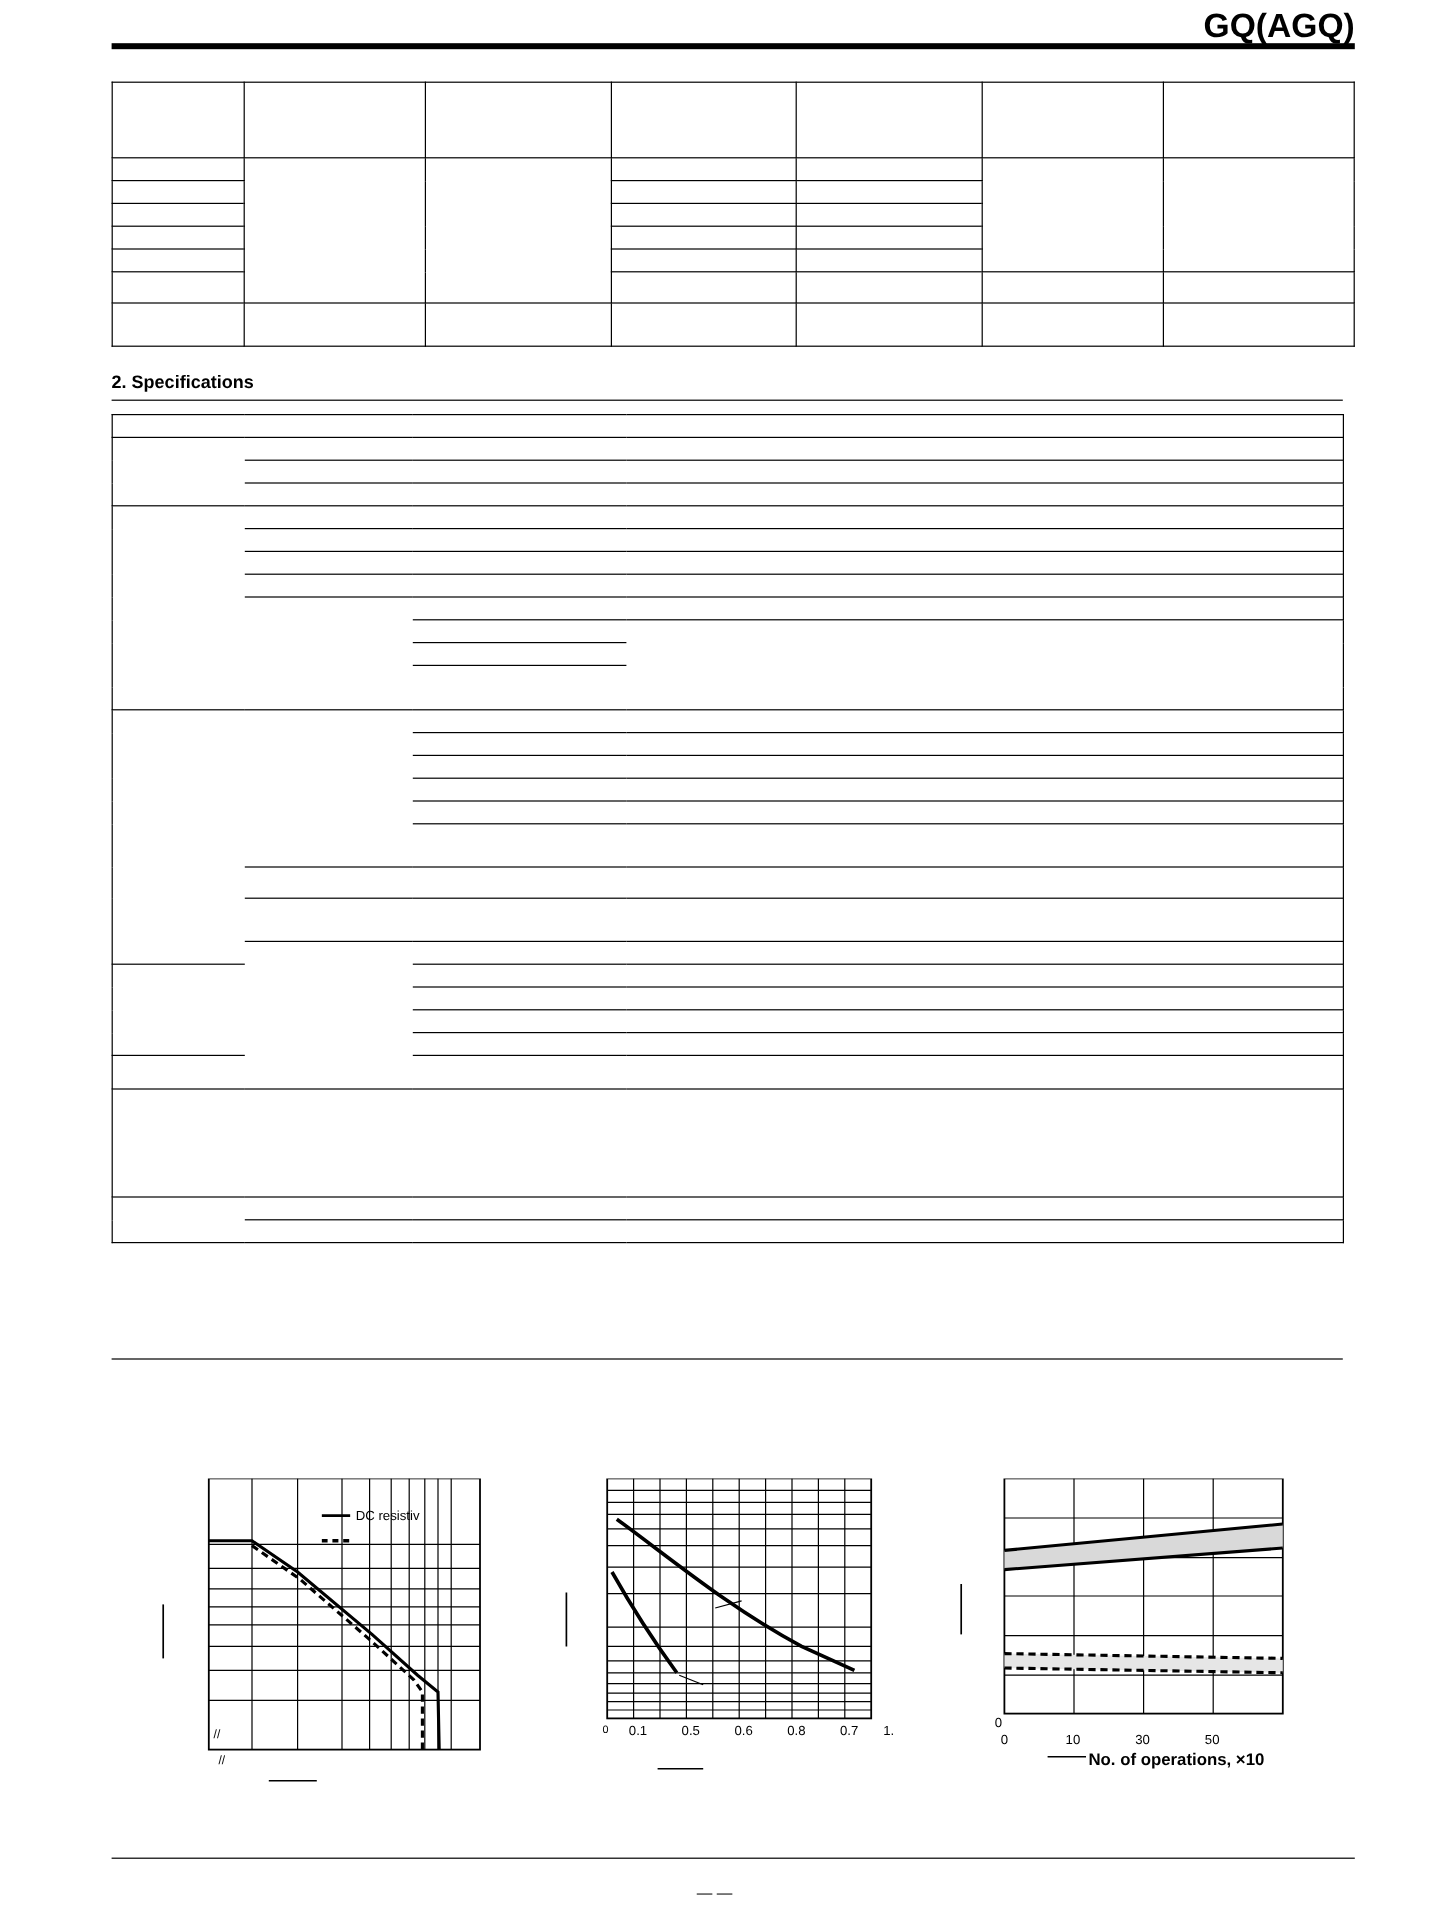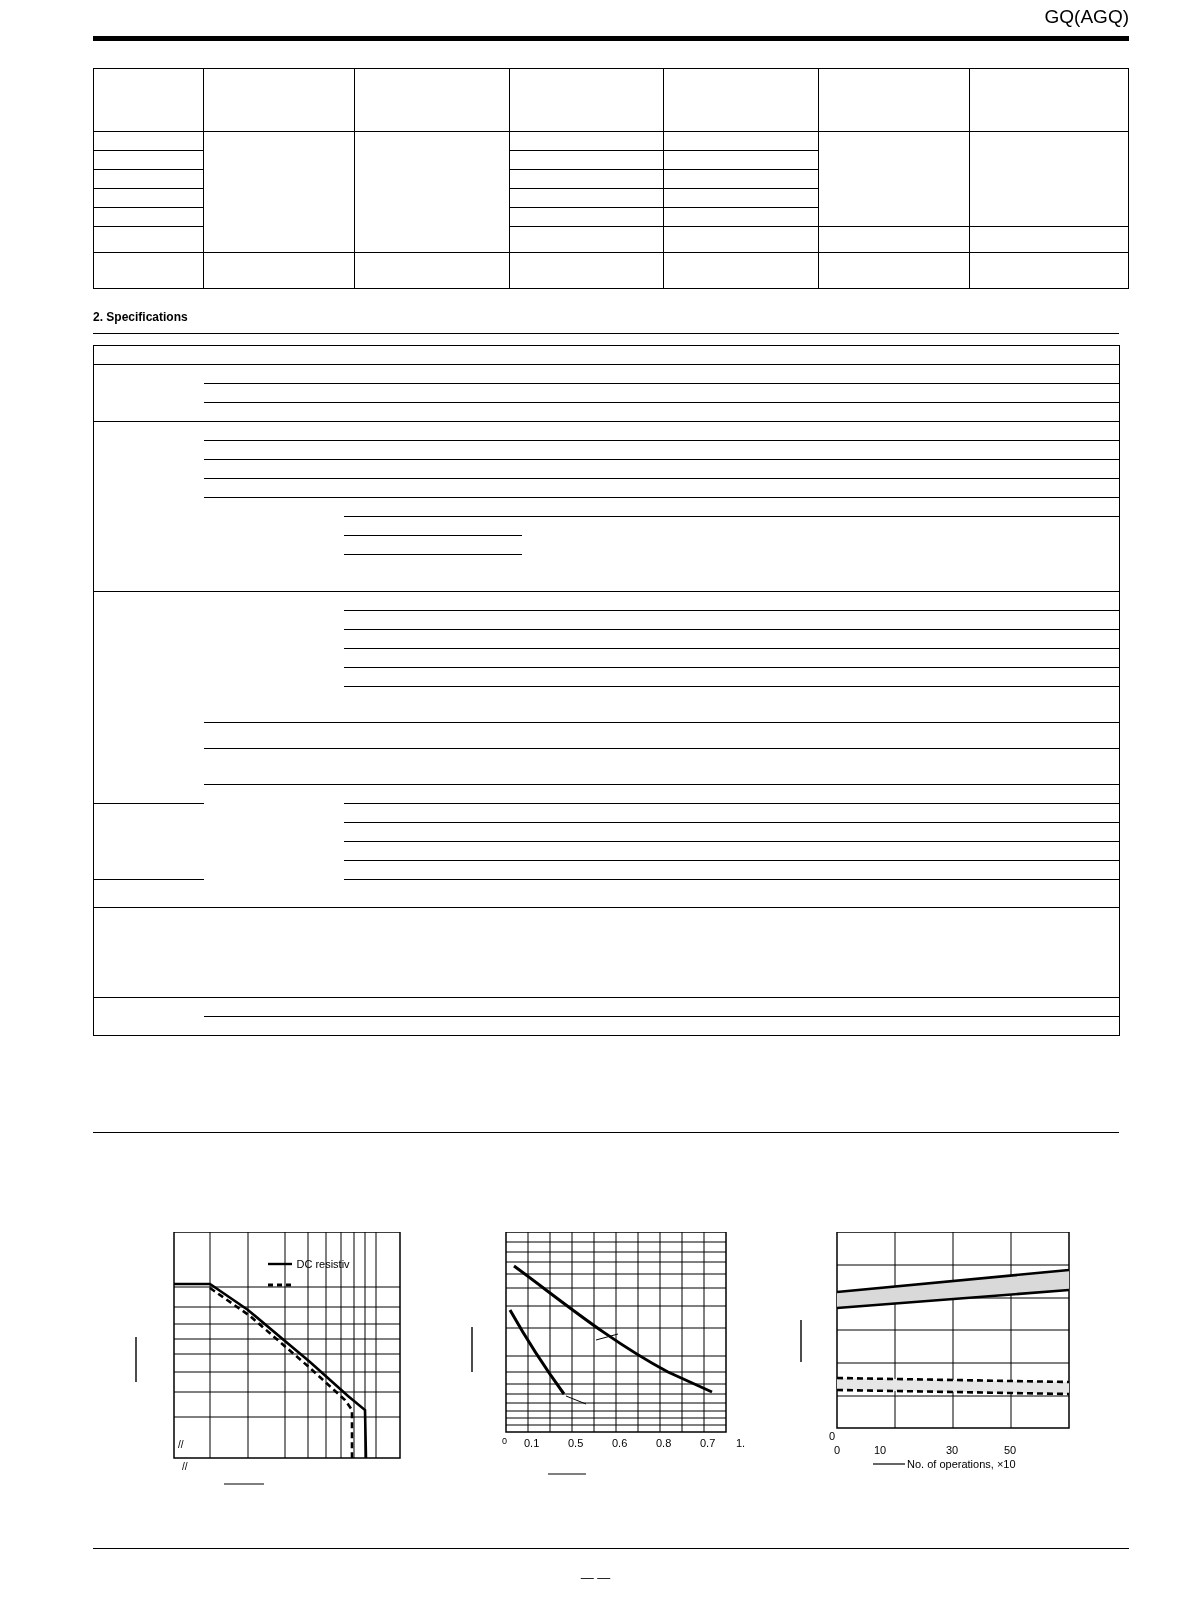--- a/index.html
+++ b/index.html
@@ -19,22 +19,22 @@
     position: relative;
     width: 1191px;
     height: 1608px;
   }
 
   
   .header-title {
     position: absolute;
     right: 62px;
     top: 6px;
-    font-size: 19px;
-    font-weight: 400;
+    font-size: 28px;
+    font-weight: 700;
     letter-spacing: 0px;
     white-space: nowrap;
   }
   .header-rule {
     position: absolute;
     left: 93px;
     right: 62px;
     top: 36px;
     height: 5px;
     background: #000;
@@ -59,21 +59,21 @@
     top: 68px;
     width: 1036px;
     height: 220px;
   }
 
   
   .section-heading {
     position: absolute;
     left: 93px;
     top: 310px;
-    font-size: 12px;
+    font-size: 15px;
     font-weight: bold;
   }
   .rule {
     position: absolute;
     background: #000;
   }
 
   
   #spec-table {
     left: 93px;
@@ -88,22 +88,23 @@
   #spec-table td.vl { border-left: 1px solid #000; }
   #spec-table td.vr { border-right: 1px solid #000; }
   #spec-table td.nb { border-bottom: 0; }
   #spec-table tr.first td { border-top: 1px solid #000; }
 
   
   .chart-block {
     position: absolute;
   }
   .axis-label {
-    font-size: 11px;
+    font-size: 14px;
     white-space: nowrap;
+    font-weight: bold;
   }
   .tick-label {
     position: absolute;
     font-size: 11px;
     white-space: nowrap;
   }
   .legend-text {
     position: absolute;
     font-size: 11px;
     white-space: nowrap;
@@ -505,21 +506,21 @@
       <polygon points="42,146 274,150 274,162 42,158" fill="#e6e6e6" stroke="none"></polygon>
       <polyline points="42,146 274,150" fill="none" stroke="#000" stroke-width="2.6" stroke-dasharray="6,4"></polyline>
       <polyline points="42,158 274,162" fill="none" stroke="#000" stroke-width="2.6" stroke-dasharray="6,4"></polyline>
 
       <line x1="6" y1="88" x2="6" y2="130" stroke="#000" stroke-width="1.4"></line>
 
       <line x1="78" y1="232" x2="110" y2="232" stroke="#000" stroke-width="1.2"></line>
     </svg>
     <div class="tick-label" style="left:34px; top:198px;">0</div>
     <div class="tick-label" style="left:39px; top:212px;">0</div>
-    <div class="tick-label" style="left:79px; top:212px;">10</div>
+    <div class="tick-label" style="left:93px; top:212px;">10</div>
     <div class="tick-label" style="left:151px; top:212px;">30</div>
     <div class="tick-label" style="left:209px; top:212px;">50</div>
     <div class="axis-label" style="position:absolute; left:112px; top:226px;">No. of operations, ×10</div>
   </div>
 
   <div class="footer-rule"></div>
   <div class="footer-num">— —</div>
 
 </div>
 

